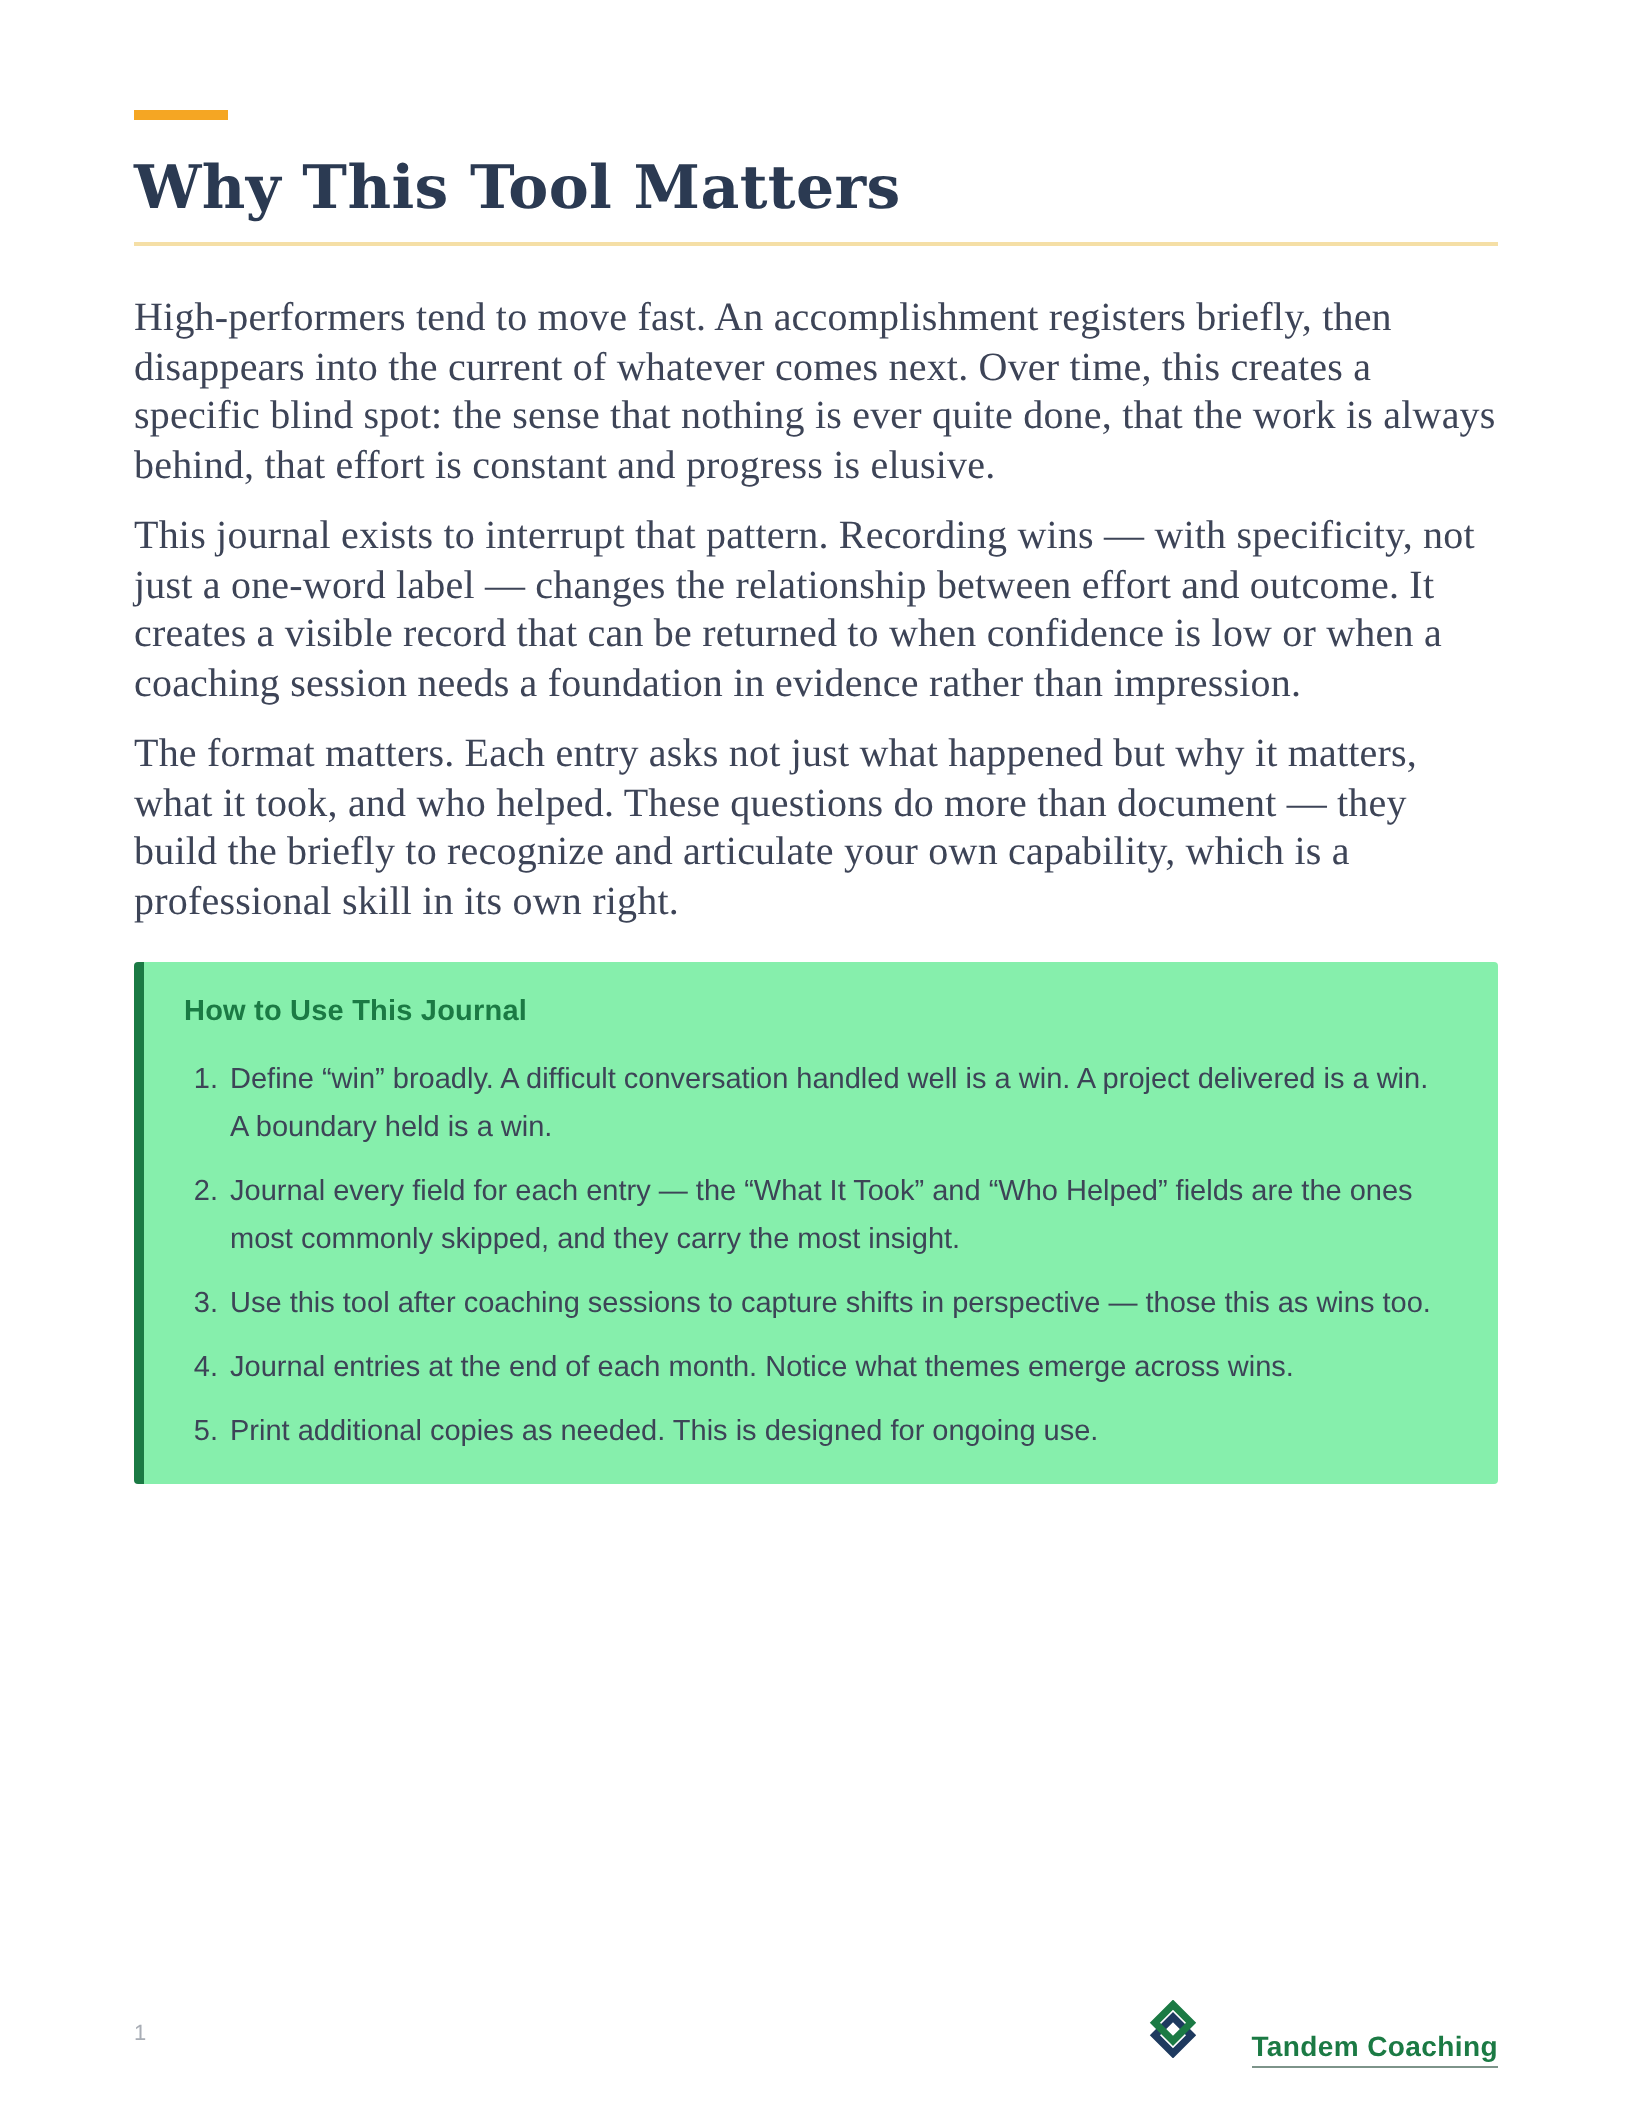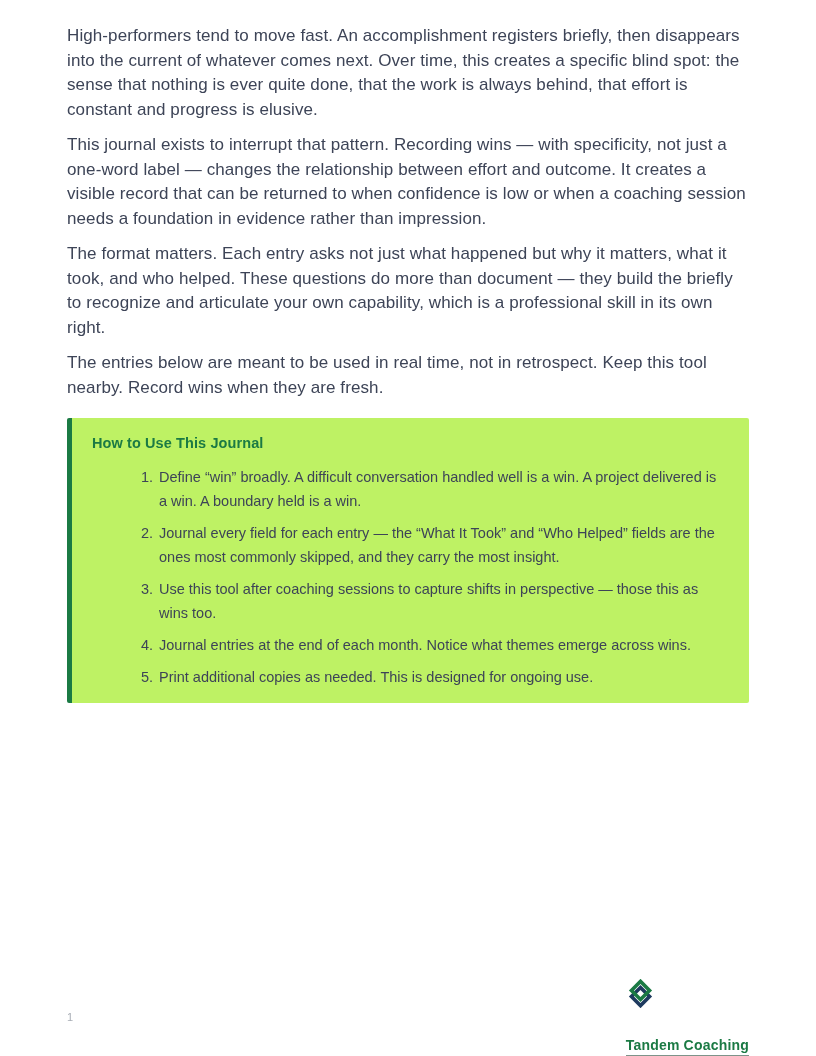--- a/index.html
+++ b/index.html
@@ -29,84 +29,88 @@
   h1 {
     font-family: "DejaVu Serif", "Liberation Serif", serif;
     font-weight: 700;
     font-size: 30px;
     line-height: 1.2;
     color: #2b3a52;
     margin-top: 17px;
     letter-spacing: 0.2px;
   }
   .body-copy p {
-    font-size: 17px;
+    font-size: 20px;
     line-height: 24.5px;
     color: #3d4457;
     margin: 0 0 11px 0;
     letter-spacing: 0.1px;
+    font-family: Liberation Serif, serif;
   }
   .body-copy p:first-child { margin-top: 24px; }
   .callout {
     margin-top: 18px;
-    background: #bef264;
+    background: #86efac;
     border-left: 5px solid #1b7a44;
     border-radius: 2px;
     padding: 17px 24px 14px 20px;
   }
   .callout h2 {
     color: #1b7a44;
     font-size: 14.5px;
     font-weight: 700;
     margin-bottom: 14px;
     letter-spacing: 0.1px;
   }
   .callout ol {
     padding-left: 21px;
     font-size: 14.5px;
     line-height: 24px;
     color: #3d4457;
   }
-  .callout li { margin-bottom: 8px; padding-left: 2px; margin-left: 44px; }
+  .callout li { margin-bottom: 8px; padding-left: 2px; }
   .callout li:last-child { margin-bottom: 0; }
   footer {
     position: absolute;
     left: 67px;
     right: 67px;
     top: 1000px;
     height: 34px;
     display: flex;
     justify-content: space-between;
     align-items: center;
   }
   .page-num {
     font-size: 11px;
     color: #a8adb5;
   }
-  .logo { display: flex; align-items: flex-start; gap: 25px; flex-direction: column; }
+  .logo { display: flex; align-items: flex-end; gap: 25px; }
   .logo-text {
     color: #1b7a44;
     font-weight: 700;
     font-size: 14px;
     letter-spacing: 0.2px;
     border-bottom: 1.5px solid #7d948a;
     padding-bottom: 2px;
   }
 </style>
 </head>
 <body>
 
 <div class="page">
   <div class="content">
+    <header>
+      <div class="accent-bar"></div>
+      <h1>Why This Tool Matters</h1>
+    </header>
 
     <div class="body-copy">
       <p>High-performers tend to move fast. An accomplishment registers briefly, then disappears into the current of whatever comes next. Over time, this creates a specific blind spot: the sense that nothing is ever quite done, that the work is always behind, that effort is constant and progress is elusive.</p>
       <p>This journal exists to interrupt that pattern. Recording wins — with specificity, not just a one-word label — changes the relationship between effort and outcome. It creates a visible record that can be returned to when confidence is low or when a coaching session needs a foundation in evidence rather than impression.</p>
       <p>The format matters. Each entry asks not just what happened but why it matters, what it took, and who helped. These questions do more than document — they build the briefly to recognize and articulate your own capability, which is a professional skill in its own right.</p>
-      <p>The entries below are meant to be used in real time, not in retrospect. Keep this tool nearby. Record wins when they are fresh.</p>
     </div>
 
     <aside class="callout">
       <h2>How to Use This Journal</h2>
       <ol>
         <li>Define “win” broadly. A difficult conversation handled well is a win. A project delivered is a win. A boundary held is a win.</li>
         <li>Journal every field for each entry — the “What It Took” and “Who Helped” fields are the ones most commonly skipped, and they carry the most insight.</li>
         <li>Use this tool after coaching sessions to capture shifts in perspective — those this as wins too.</li>
         <li>Journal entries at the end of each month. Notice what themes emerge across wins.</li>
         <li>Print additional copies as needed. This is designed for ongoing use.</li>

